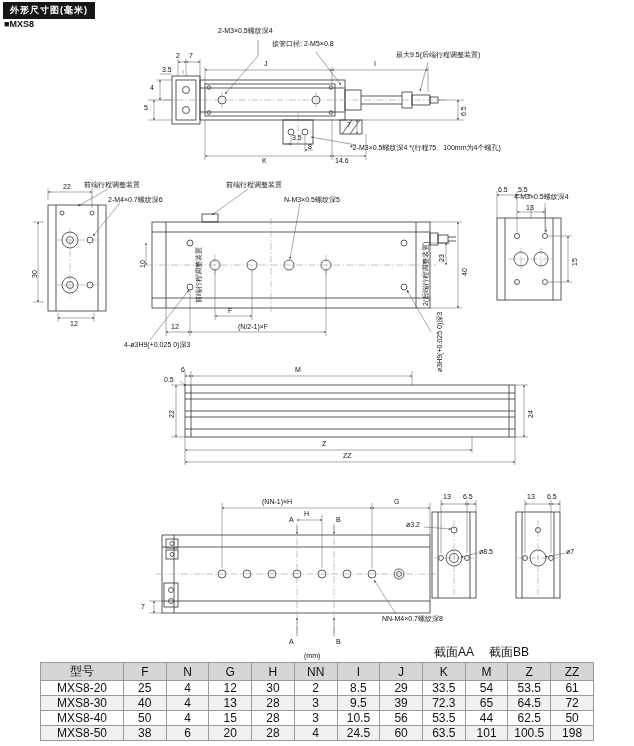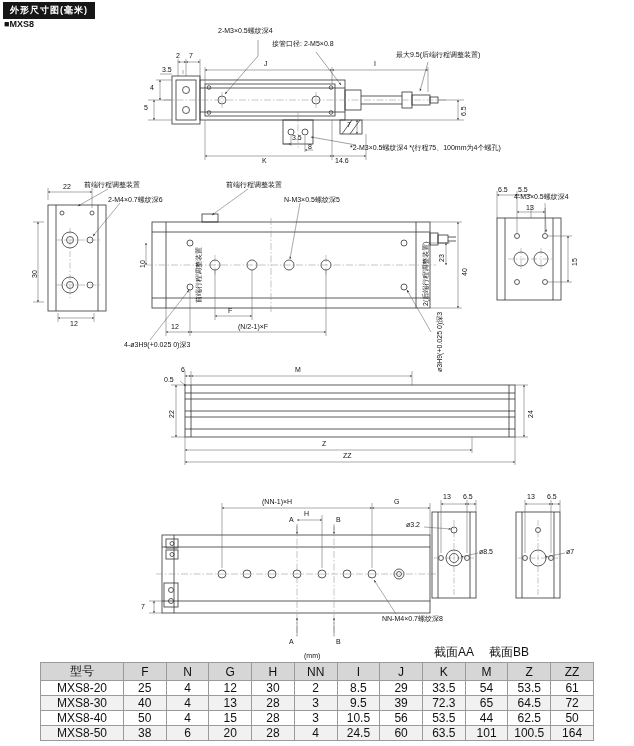--- a/index.html
+++ b/index.html
@@ -486,19 +486,19 @@
             <td>38</td>
             <td>6</td>
             <td>20</td>
             <td>28</td>
             <td>4</td>
             <td>24.5</td>
             <td>60</td>
             <td>63.5</td>
             <td>101</td>
             <td>100.5</td>
-            <td>164</td>
+            <td>198</td>
         </tr>
       </tbody>
     </table>
   </div>
 
 </div>
 
 </body></html>

